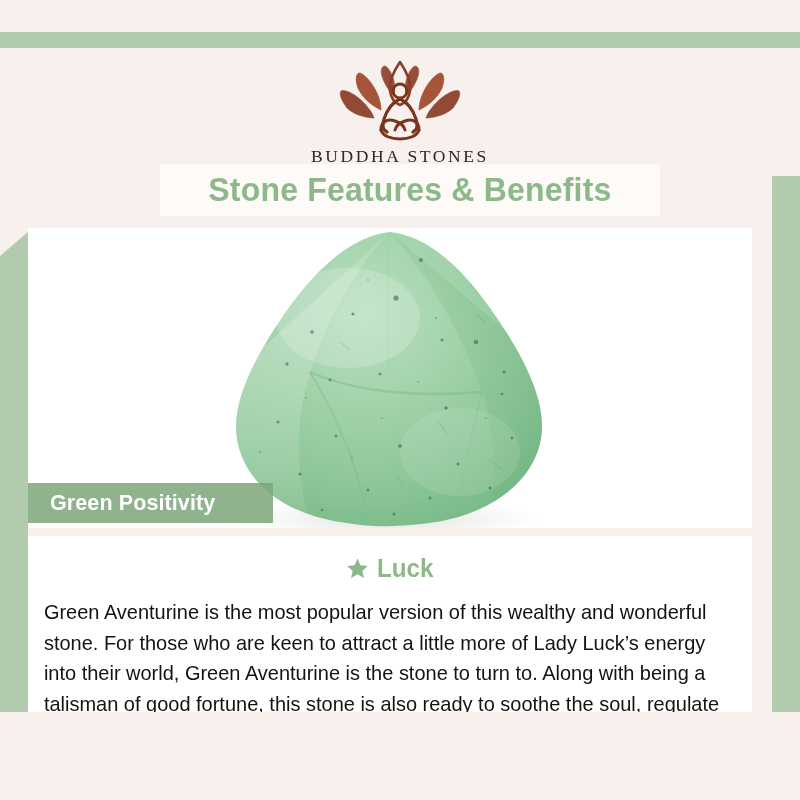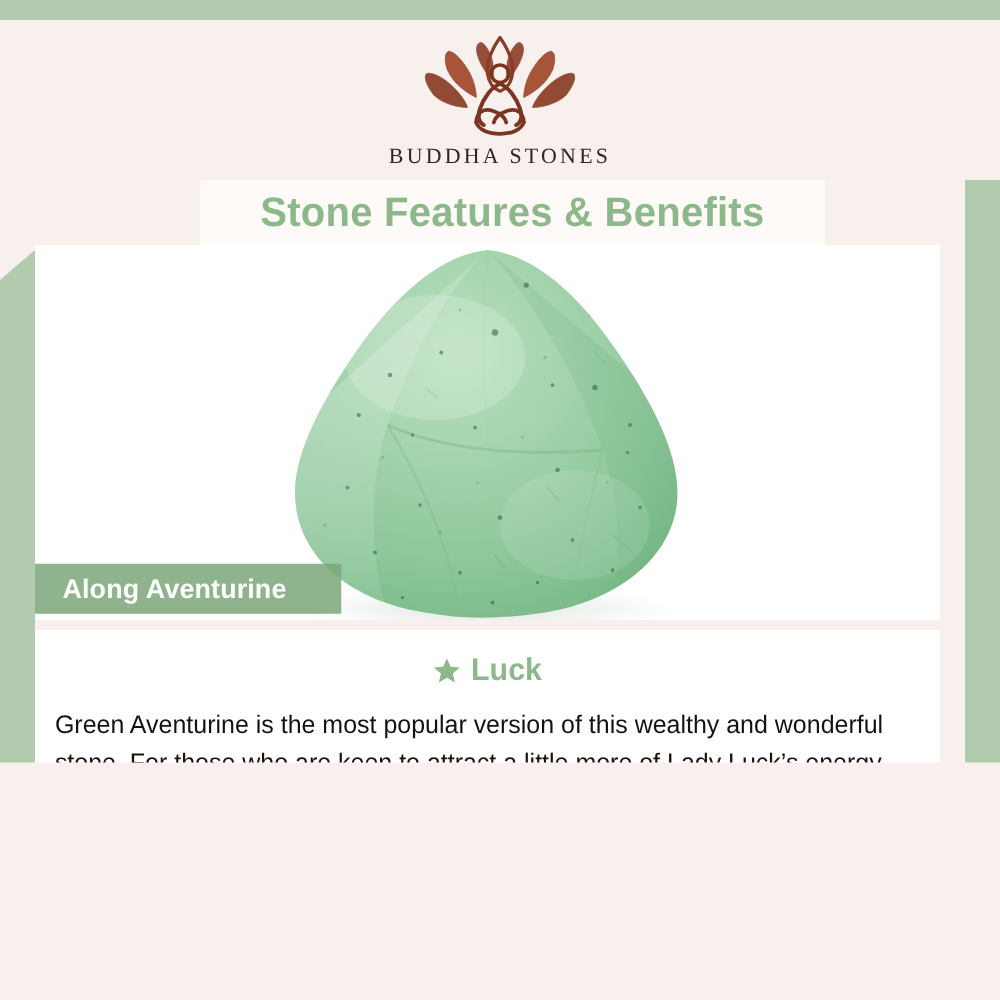--- a/index.html
+++ b/index.html
@@ -9,23 +9,24 @@
     width: 800px;
     height: 800px;
     overflow: hidden;
     background: #f7f0ed;
     font-family: "Liberation Sans", sans-serif;
   }
 
   .page {
     position: relative;
     width: 800px;
-    height: 610px;
+    height: 680px;
     background: #f7f0ed;
     overflow: hidden;
+    margin-top: 32px;
   }
 
   
   .frame-top {
     position: absolute;
     top: 0; left: 0;
     width: 800px; height: 16px;
     background: #b2cbaf;
     z-index: 1;
   }
@@ -77,21 +78,21 @@
     font-family: "Liberation Serif", serif;
     font-size: 17.5px;
     letter-spacing: 2.6px;
     color: #2b2723;
     font-weight: 400;
   }
 
   
   .title-banner {
     position: absolute;
-    top: 144px; left: 160px;
+    top: 132px; left: 160px;
     width: 500px; height: 52px;
     background: #fdfaf8;
     display: flex;
     align-items: center;
     justify-content: center;
     z-index: 3;
   }
   .title-text {
     font-family: "Liberation Sans Narrow", "Liberation Sans", sans-serif;
     font-weight: bold;
@@ -347,21 +348,21 @@
               <path d="M300 238 l12 10"></path>
               <path d="M150 120 l10 8"></path>
               <path d="M206 254 l8 10"></path>
               <path d="M286 92 l9 9"></path>
             </g>
           </g>
         </svg>
       </div>
 
       <div class="name-band">
-        <span class="name-band-text">Along Aventurine</span>
+        <span class="name-band-text">Green Positivity</span>
       </div>
     </div>
 
     <div class="content">
       <div class="sep"></div>
 
       <div class="features">
         <div class="feature">
           <svg class="star-icon" viewBox="0 0 24 24">
             <polygon points="12,1.6 15.1,8.7 22.8,9.4 17,14.5 18.7,22 12,18 5.3,22 7,14.5 1.2,9.4 8.9,8.7" fill="#8cb88a"></polygon>

